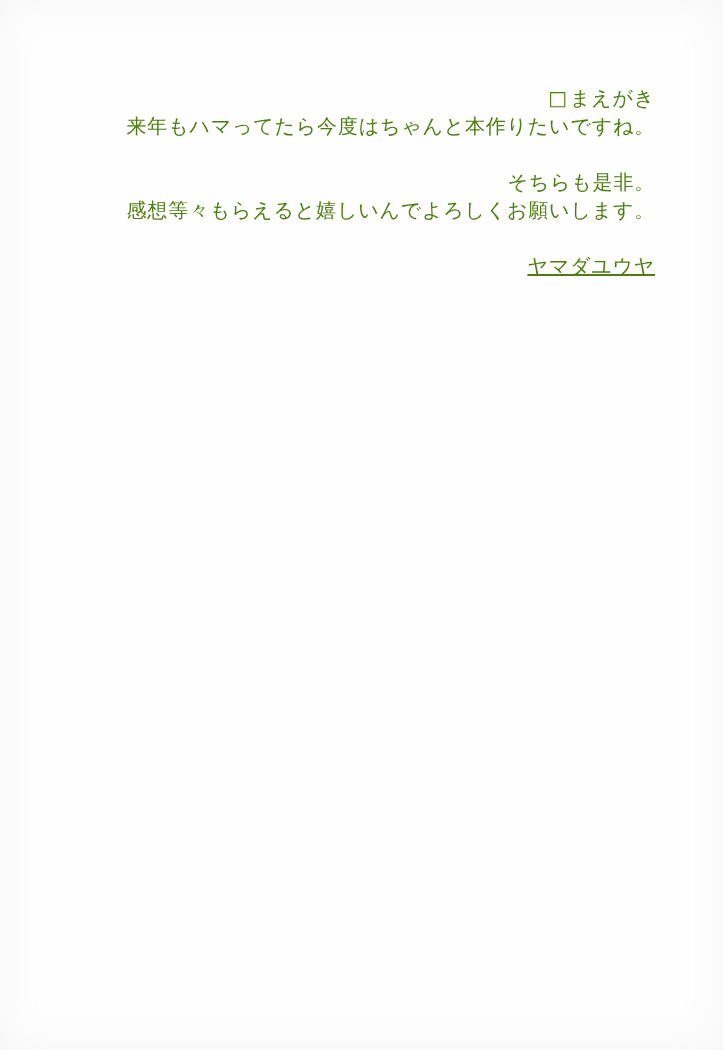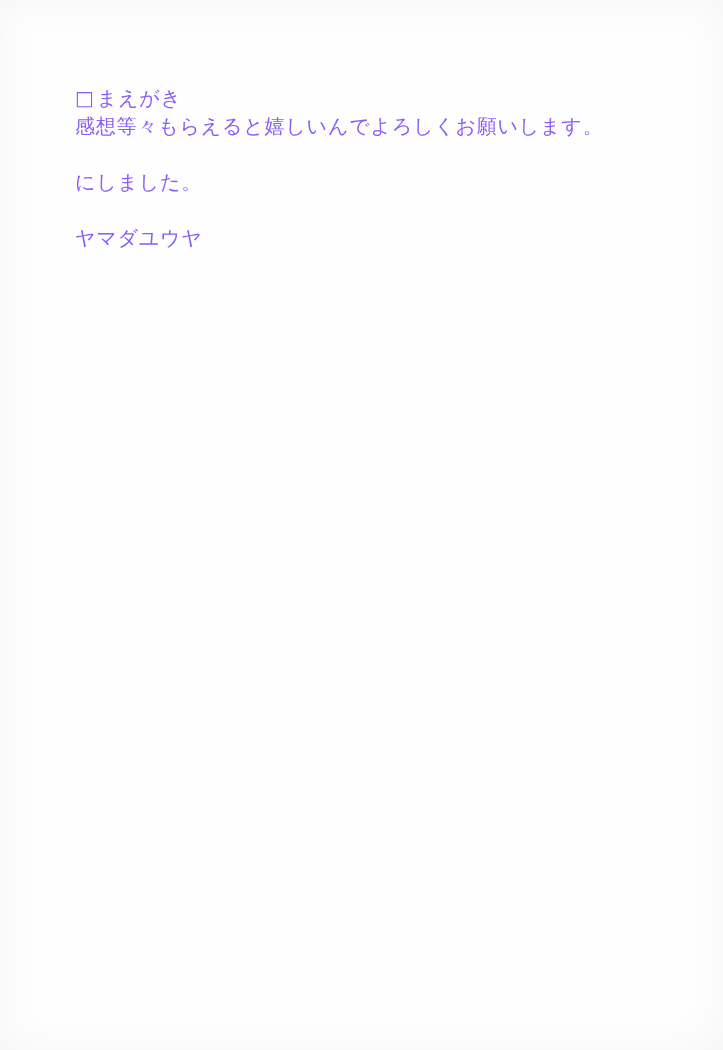--- a/index.html
+++ b/index.html
@@ -22,55 +22,58 @@
     height: 1050px;
     background: #fefefe;
     
     box-shadow: inset 0 0 40px rgba(180,180,185,0.12);
   }
   .content {
     position: absolute;
     left: 75px;
     top: 84px;
     width: 580px;
-    color: #8b5cf6;
+    color: #4d7c0f;
     font-size: 20px;
     line-height: 28px;
     letter-spacing: 0.8px;
+    text-align: right;
   }
   .para {
     margin: 0 0 28px 0;
   }
   .para:last-child {
     margin-bottom: 0;
+    text-decoration: underline;
   }
   .line {
     margin: 0;
     padding: 0;
     white-space: nowrap;
   }
   .marker {
     display: inline-block;
     margin-right: 2px;
   }
 </style>
 </head>
 <body>
 
 <div class="page">
   <div class="content">
 
     <div class="para">
       <p class="line"><span class="marker">□</span><span>まえがき</span></p>
-      <p class="line">感想等々もらえると嬉しいんでよろしくお願いします。</p>
+      <p class="line">来年もハマってたら今度はちゃんと本作りたいですね。</p>
     </div>
 
 
     <div class="para">
-      <p class="line">にしました。</p>
+      <p class="line">そちらも是非。</p>
+      <p class="line">感想等々もらえると嬉しいんでよろしくお願いします。</p>
     </div>
 
     <div class="para">
       <p class="line">ヤマダユウヤ</p>
     </div>
 
   </div>
 </div>
 
 </body></html>

